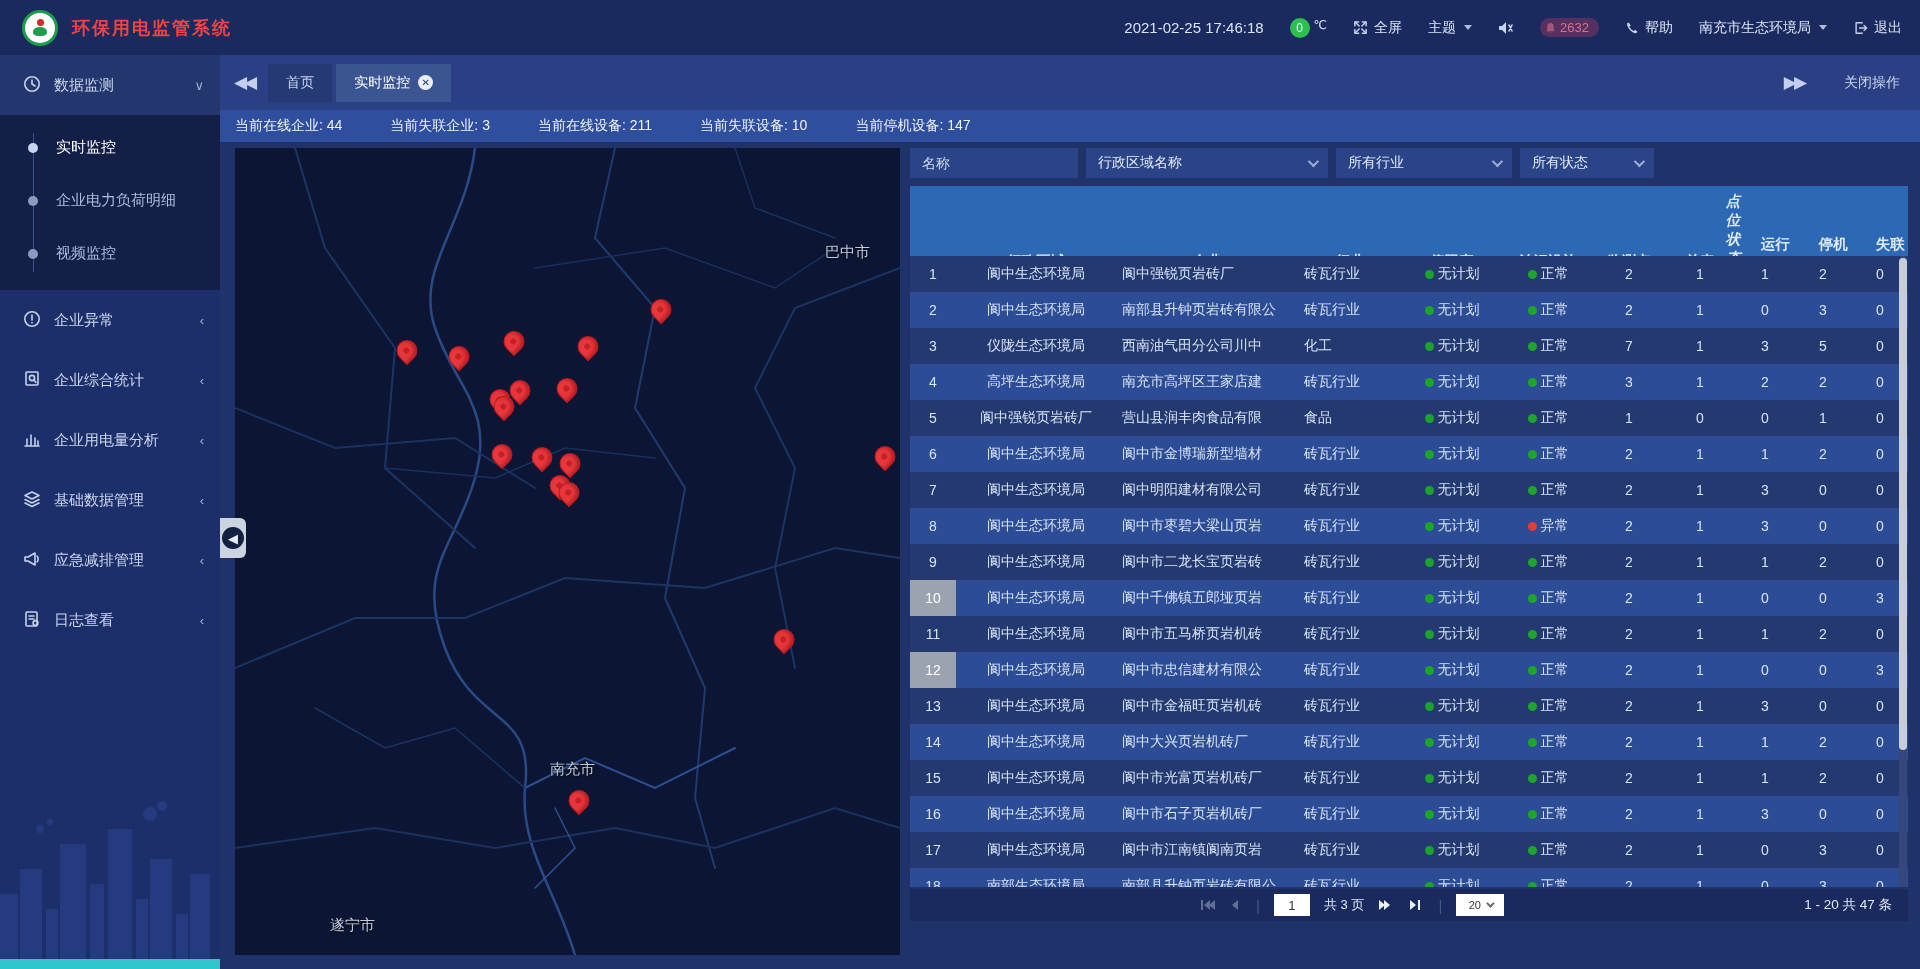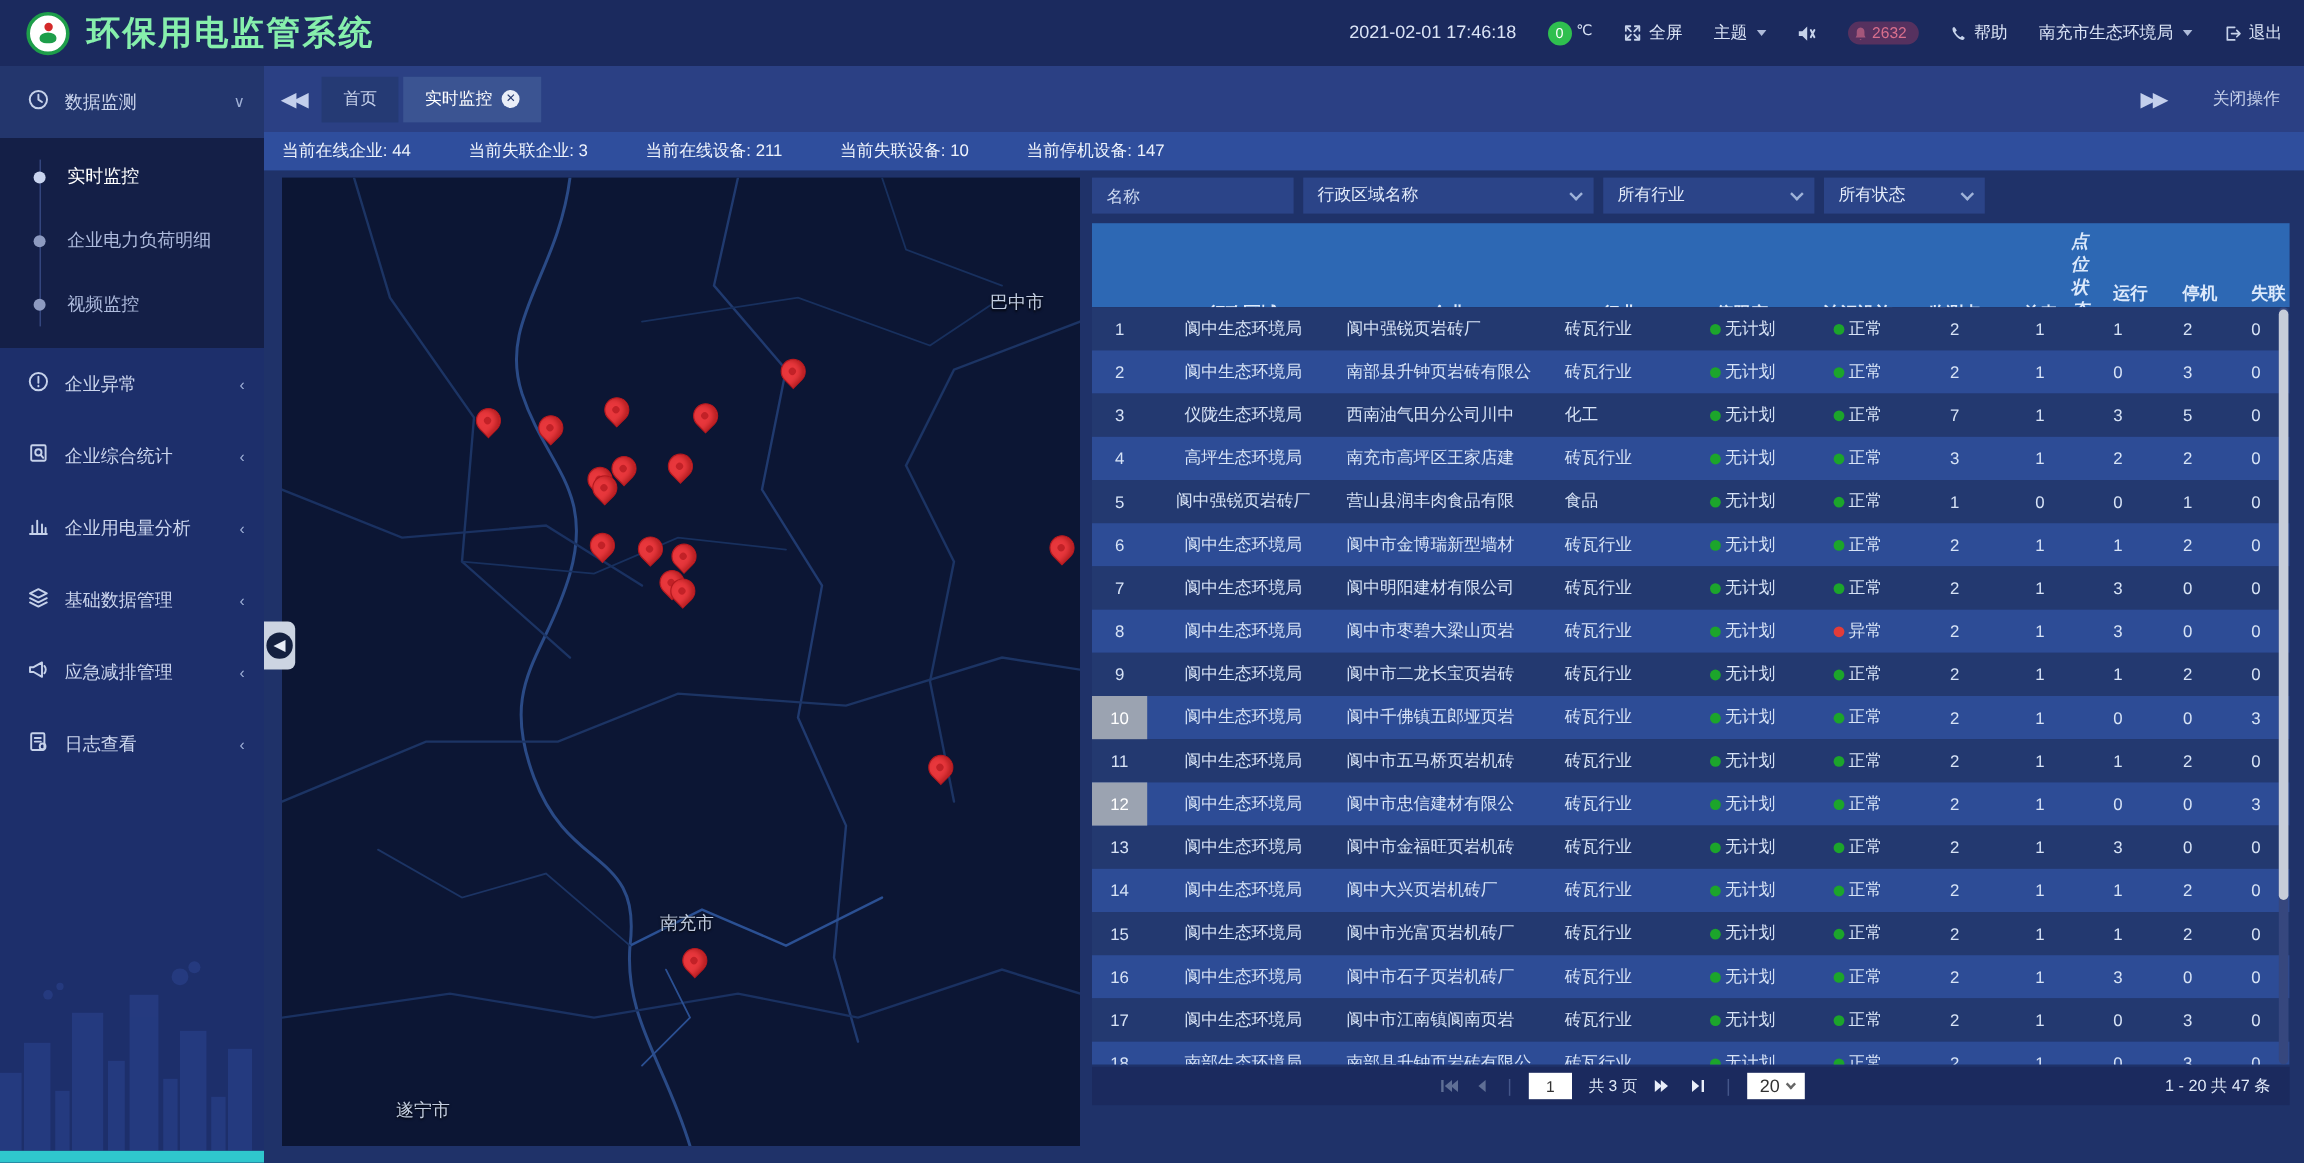--- a/index.html
+++ b/index.html
@@ -5,21 +5,21 @@
   * { margin:0; padding:0; box-sizing:border-box; }
   html,body { width:1920px; height:969px; overflow:hidden; }
   body { font-family:"Liberation Sans","DejaVu Sans",sans-serif; background:#1f3269; position:relative; color:#d5e1f5; }
 
   
   .topbar { position:absolute; left:0; top:0; width:1920px; height:55px; background:#1b2a5e; display:flex; align-items:center; justify-content:space-between; z-index:30; }
   .brand { display:flex; align-items:center; gap:14px; padding-left:22px; }
   .logo { width:36px; height:36px; border-radius:50%; background:#fff; border:3px solid #1e9e4a; position:relative; }
   .logo::before { content:""; position:absolute; left:50%; top:6px; width:7px; height:7px; margin-left:-3.5px; border-radius:50%; background:#d42a2a; }
   .logo::after { content:""; position:absolute; left:50%; top:14px; width:14px; height:9px; margin-left:-7px; border-radius:50% 50% 40% 40%; background:#1e9e4a; }
-  .app-title { font-size:28px; font-weight:bold; color:#86efac; letter-spacing:2px; }
+  .app-title { font-size:18px; font-weight:bold; color:#ef4444; letter-spacing:2px; }
   .top-right { display:flex; align-items:center; gap:26px; padding-right:18px; font-size:14px; color:#dbe4f6; }
   .datetime { font-size:15px; }
   .temp { display:flex; align-items:flex-start; gap:4px; }
   .temp-badge { width:20px; height:20px; border-radius:50%; background:#2fbf4f; color:#fff; font-size:12px; display:flex; align-items:center; justify-content:center; }
   .temp-unit { font-size:12px; }
   .hbtn { display:flex; align-items:center; gap:6px; cursor:pointer; }
   .hbtn svg { display:block; }
   .caret-down { width:0; height:0; border-left:4px solid transparent; border-right:4px solid transparent; border-top:5px solid #aebbda; display:inline-block; margin-left:2px; }
   .notif-pill { background:rgba(197,62,96,.35); color:#d86f8d; border-radius:11px; padding:2px 10px 2px 20px; font-size:13px; position:relative; }
   .notif-pill .bell { position:absolute; left:5px; top:4px; opacity:.6; }
@@ -91,36 +91,36 @@
   .dot { width:9px; height:9px; border-radius:50%; display:inline-block; margin-right:4px; flex:none; }
   .dot.green { background:#1ca52b; } .dot.red { background:#e23c39; }
   .vscroll-track { position:absolute; right:1px; top:0; width:8px; height:631px; background:#36477e; border-radius:4px; }
   .vscroll-thumb { position:absolute; right:1px; top:2px; width:8px; height:492px; background:#c7cdd9; border-radius:4px; cursor:grab; }
 
   .pager { position:absolute; left:0; top:741px; width:998px; height:32px; background:#1b2a5e; display:flex; align-items:center; font-size:13px; color:#dfe8f8; }
   .pager-center { display:flex; align-items:center; gap:14px; margin-left:290px; }
   .pg-btn { display:flex; align-items:center; cursor:pointer; }
   .pg-sep { color:#44568a; font-size:15px; }
   .pg-input { width:36px; height:22px; border:none; background:#ffffff; color:#333; text-align:center; font-size:13px; }
-  .pg-size { width:48px; height:22px; background:#ffffff; color:#333; display:flex; align-items:center; justify-content:center; gap:5px; cursor:pointer; font-size:15px; }
+  .pg-size { width:48px; height:22px; background:#ffffff; color:#333; display:flex; align-items:center; justify-content:center; gap:5px; cursor:pointer; font-size:11px; }
   .pg-size .sel-chev { border-color:#666; width:6px; height:6px; }
   .pager-range { margin-left:auto; padding-right:16px; font-size:13.5px; }
 
   svg.ic { fill:none; stroke:#c6d2ea; stroke-width:1.6; stroke-linecap:round; stroke-linejoin:round; }
 </style>
 </head>
 <body>
 
 <header class="topbar">
   <div class="brand">
     <div class="logo"></div>
     <div class="app-title">环保用电监管系统</div>
   </div>
   <div class="top-right">
-    <span class="datetime">2021-02-01 17:46:18</span>
+    <span class="datetime">2021-02-25 17:46:18</span>
     <span class="temp">
       <span class="temp-badge">0</span>
       <span class="temp-unit">℃</span>
     </span>
     <span class="hbtn">
       <svg class="ic" width="15" height="15" viewBox="0 0 16 16">
           <path d="M6 2 2 2 2 6 M10 2 14 2 14 6 M6 14 2 14 2 10 M10 14 14 14 14 10"></path>
           <path d="M2.5 2.5 6.5 6.5 M13.5 2.5 9.5 6.5 M2.5 13.5 6.5 9.5 M13.5 13.5 9.5 9.5"></path>
         </svg>
       <span>全屏</span>

